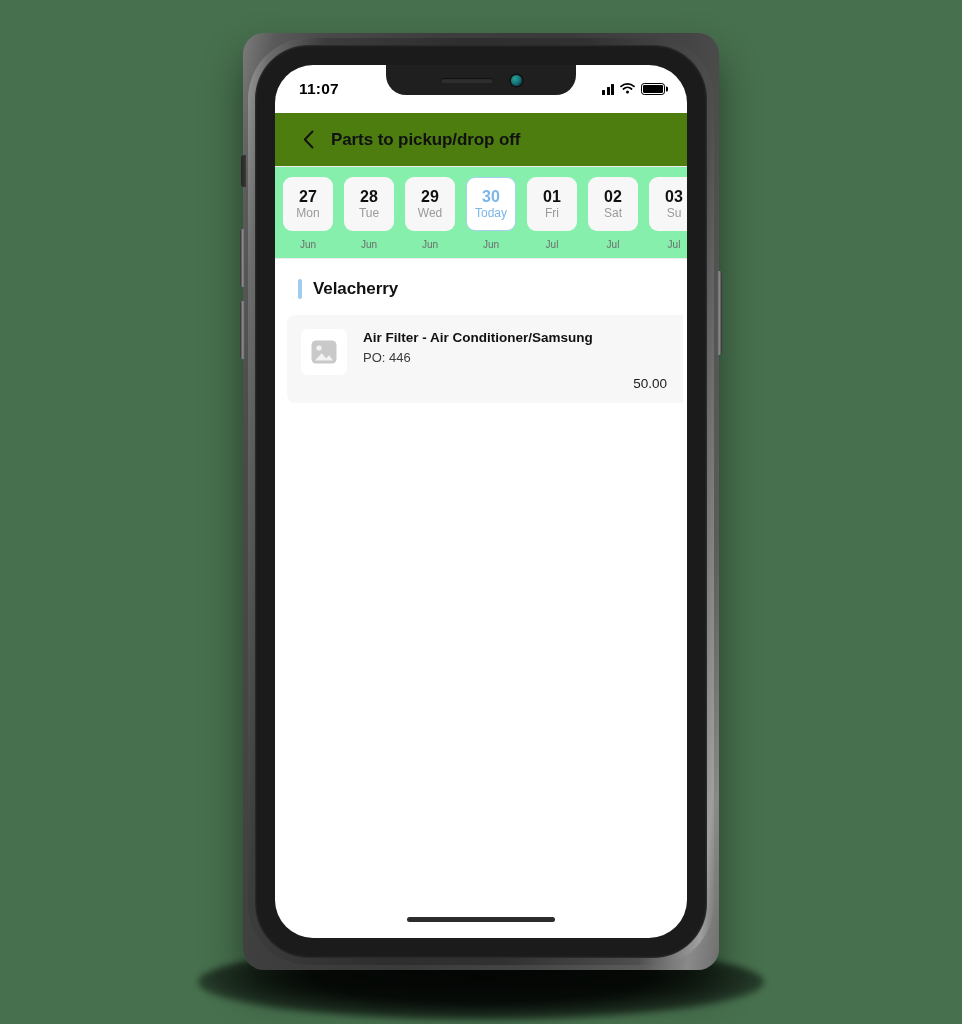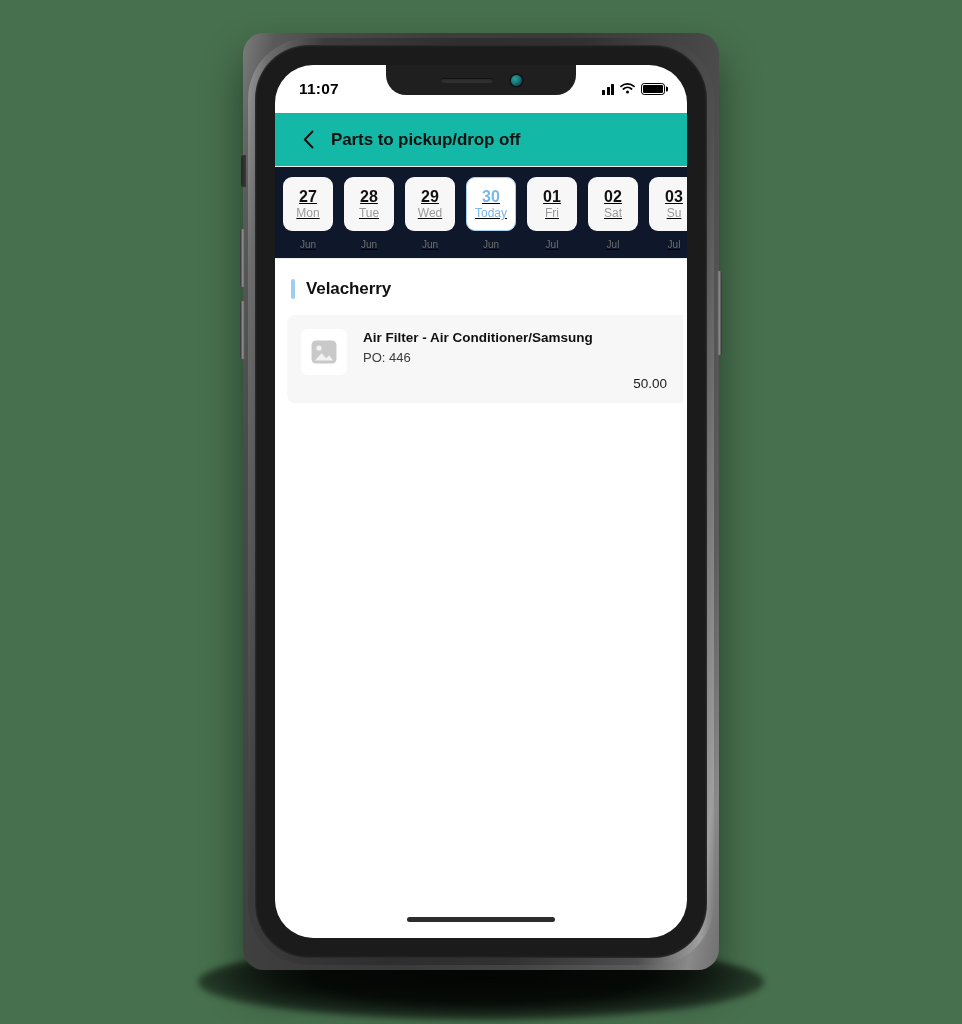--- a/index.html
+++ b/index.html
@@ -165,21 +165,21 @@
     background: #000; border-radius: 1.2px;
   }
 
   
   .app-header {
     height: 54px;
     display: flex;
     align-items: center;
     padding: 0 18px;
     border-bottom: 1px solid #ececec;
-    background: #14b8a6;
+    background: #4d7c0f;
   }
   .back-btn {
     width: 30px; height: 30px;
     display: flex; align-items: center; justify-content: center;
     cursor: pointer;
     flex: none;
   }
   .page-title {
     font-size: 17px;
     font-weight: bold;
@@ -188,24 +188,23 @@
     letter-spacing: -0.1px;
   }
 
   
   .date-strip {
     display: flex;
     align-items: flex-start;
     gap: 11px;
     padding: 10px 0 8px 8px;
     border-bottom: 1px solid #ececec;
-    background: #0f172a;
+    background: #86efac;
     overflow: hidden;
     white-space: nowrap;
-    text-decoration: underline;
   }
   .date-col {
     flex: none;
     width: 50px;
     display: flex;
     flex-direction: column;
     align-items: center;
     cursor: pointer;
   }
   .date-chip {
@@ -246,20 +245,21 @@
   }
 
   
   .content { background: #fff; }
 
   .section-head {
     display: flex;
     align-items: center;
     gap: 11px;
     padding: 20px 0 16px 16px;
+    margin-left: 7px;
   }
   .section-accent {
     width: 4px;
     height: 20px;
     border-radius: 2px;
     background: #9ecdef;
     flex: none;
   }
   .section-title {
     font-size: 17px;

